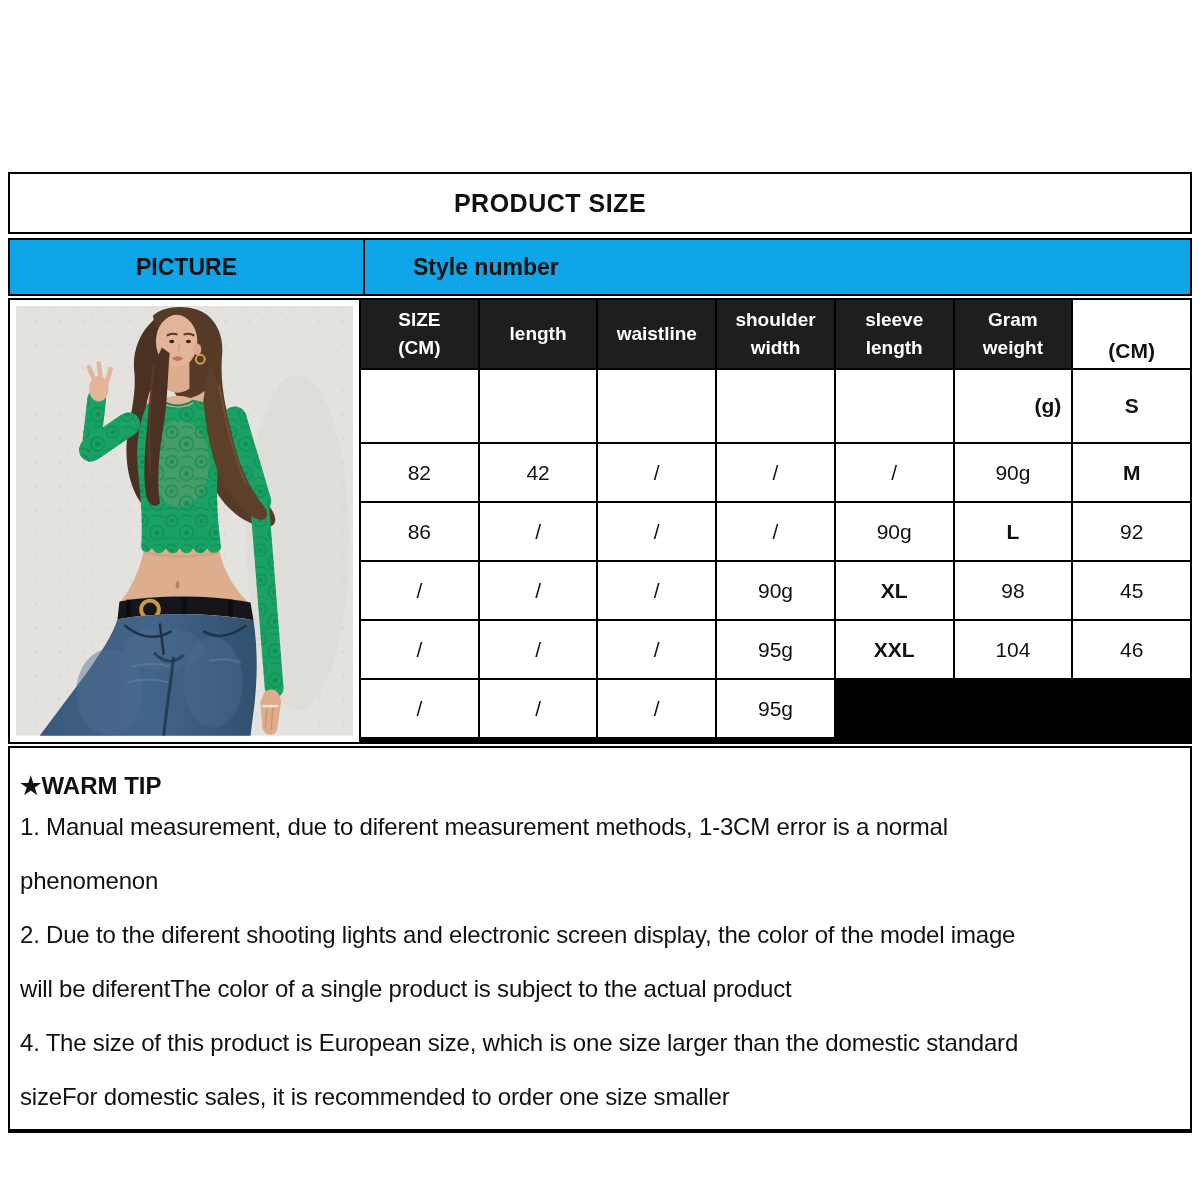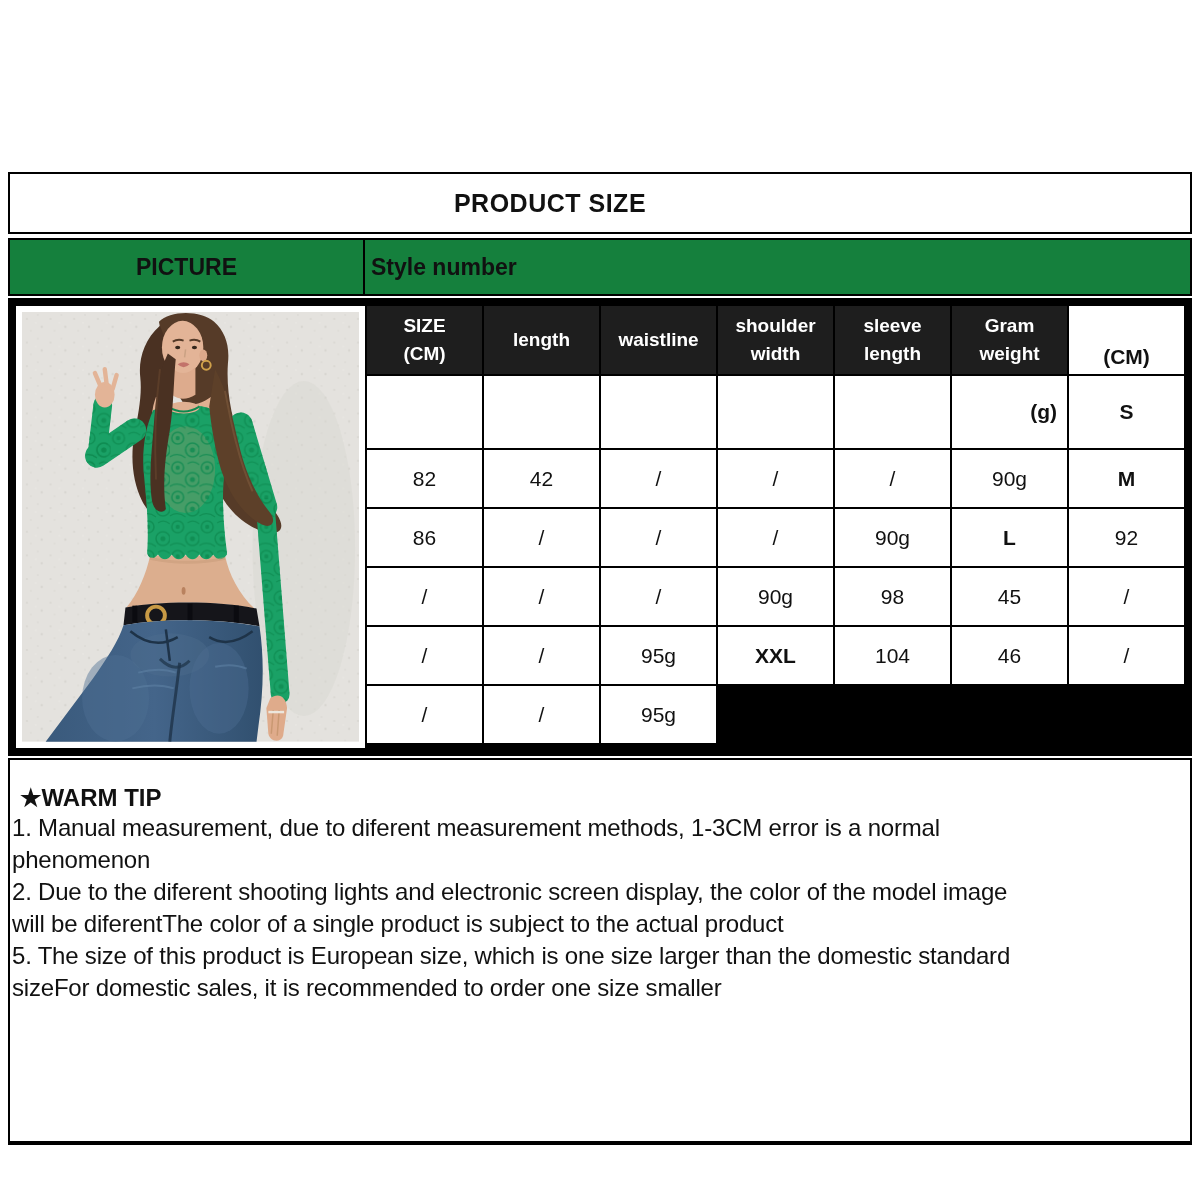--- a/index.html
+++ b/index.html
@@ -15,33 +15,33 @@
     height:58px;border:2px solid #000;background:#fff;
     display:flex;align-items:center;justify-content:center;
     margin-bottom:4px;
   }
   .title-box span{
     font-size:25px;font-weight:700;letter-spacing:.5px;
     transform:translateX(-50px);white-space:nowrap;
   }
 
   
-  .row2{display:flex;height:54px;border:2px solid #000;margin-bottom:2px;background:#15803d;}
+  .row2{display:flex;height:54px;border:2px solid #000;margin-bottom:2px;background:#0ea5e9;gap:42px;}
   .picture-cell{
     width:353px;border-right:2px solid #000;
     display:flex;align-items:center;justify-content:center;
     font-size:23px;font-weight:700;
   }
   .style-cell{
     flex:1;display:flex;align-items:center;
     padding-left:6px;font-size:23px;font-weight:700;
   }
 
   
-  .row3{display:flex;border:8px solid #000000;background:#14532d;}
+  .row3{display:flex;border:2px solid #000000;background:#14532d;}
   .photo-cell{
     width:351px;border-right:2px solid #000;background:#fff;
     padding:6px;box-sizing:border-box;
   }
   .photo-cell svg{display:block;width:100%;height:100%;}
   .size-grid{
     flex:1;display:grid;
     grid-template-columns:repeat(7,1fr);
     grid-template-rows:68px 72px repeat(5,57px);
     gap:2px;background:#000;
@@ -58,21 +58,21 @@
   .unit-cm{align-items:flex-end;padding-bottom:5px;font-weight:700;font-size:21px;box-sizing:border-box;}
   .unit-g{justify-content:flex-end;padding-right:10px;font-weight:700;font-size:21px;box-sizing:border-box;}
 
   
   .tip-box{
     margin-top:2px;height:381px;border:2px solid #000;border-bottom-width:4px;
     background:#fff;box-sizing:content-box;overflow:hidden;
   }
   .tip-title{font-size:24px;font-weight:700;padding:24px 10px 0 10px;}
   .tip-item{
-    font-size:24px;line-height:32px;margin:0;padding:0 2px;
+    font-size:24px;line-height:54px;margin:0;padding:0 10px;
     white-space:pre-line;letter-spacing:-0.2px;
   }
 </style>
 </head>
 <body>
 
 <div class="sheet">
 
   <div class="title-box">
     <span>PRODUCT SIZE</span>
@@ -227,20 +227,21 @@
       <div class="c">/</div>
       <div class="c">90g</div>
 
       <div class="c sz">L</div>
       <div class="c">92</div>
       <div class="c">/</div>
       <div class="c">/</div>
       <div class="c">/</div>
       <div class="c">90g</div>
 
+      <div class="c sz">XL</div>
       <div class="c">98</div>
       <div class="c">45</div>
       <div class="c">/</div>
       <div class="c">/</div>
       <div class="c">/</div>
       <div class="c">95g</div>
 
       <div class="c sz">XXL</div>
       <div class="c">104</div>
       <div class="c">46</div>
@@ -250,17 +251,17 @@
       <div class="c">95g</div>
     </div>
   </div>
 
   <div class="tip-box">
     <div class="tip-title">★WARM TIP</div>
     <p class="tip-item">1. Manual measurement, due to diferent measurement methods, 1-3CM error is a normal
 phenomenon</p>
     <p class="tip-item">2. Due to the diferent shooting lights and electronic screen display, the color of the model image
 will be diferentThe color of a single product is subject to the actual product</p>
-    <p class="tip-item">5. The size of this product is European size, which is one size larger than the domestic standard
+    <p class="tip-item">4. The size of this product is European size, which is one size larger than the domestic standard
 sizeFor domestic sales, it is recommended to order one size smaller</p>
   </div>
 
 </div>
 
 </body></html>

